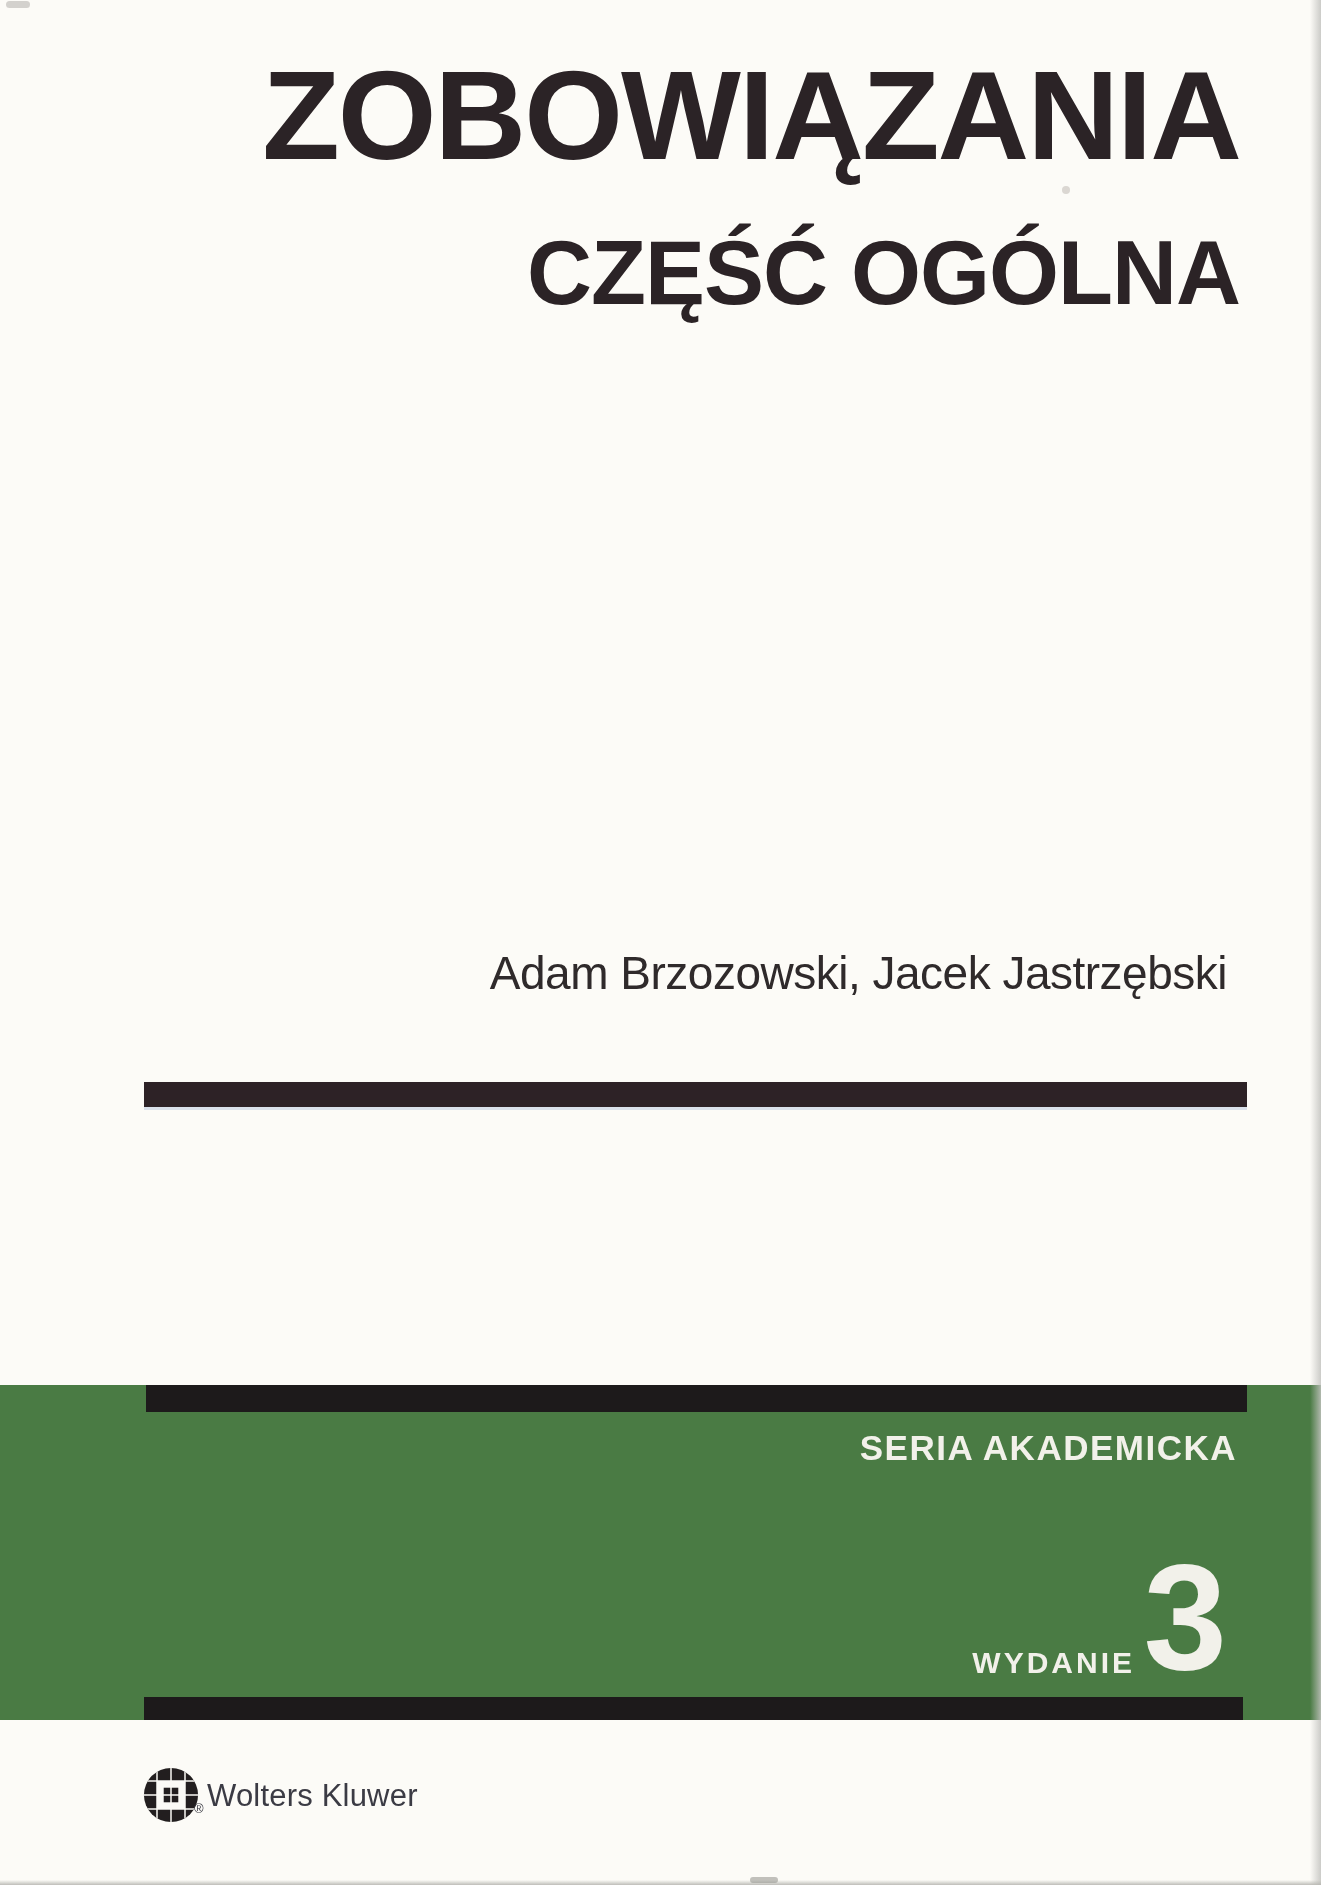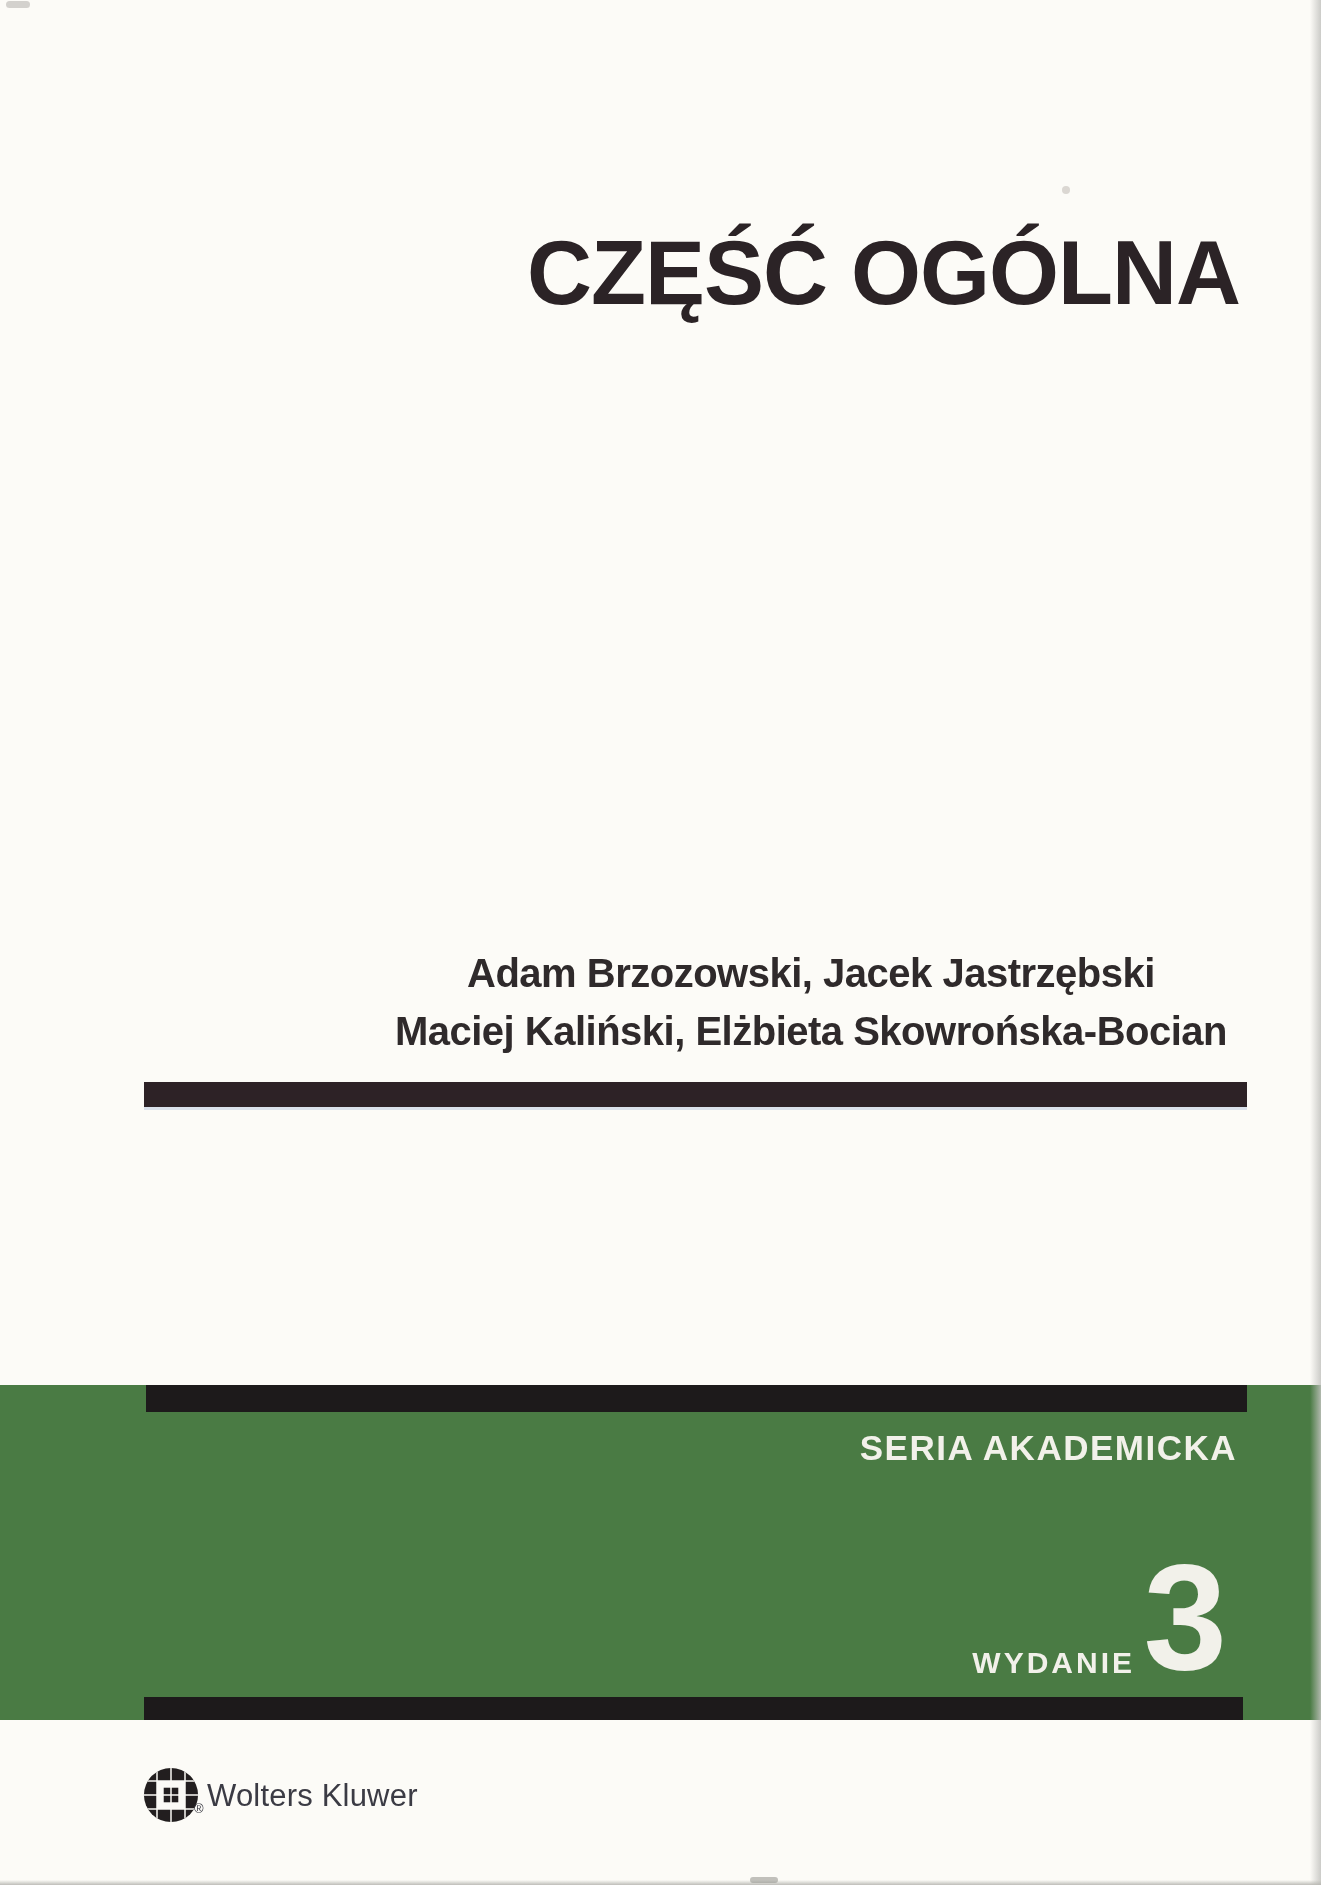--- a/index.html
+++ b/index.html
@@ -34,22 +34,22 @@
   }
   .title-line2{
     top:224px;right:81px;
     font-size:90px;font-weight:700;line-height:1.1;
     letter-spacing:-1px;color:var(--title-text);
     white-space:nowrap;
     text-align:center;
   }
   .authors{
     top:944px;right:94px;
-    text-align:center;
-    font-size:40px;line-height:58px;font-weight:700;
+    text-align:left;
+    font-size:46px;line-height:58px;font-weight:400;
     letter-spacing:-0.5px;
     color:var(--authors-text);
     white-space:nowrap;
   }
   .divider-bar{
     left:144px;top:1082px;width:1103px;height:25px;
     background:var(--bar-dark);
   }
   .divider-hairline{
     left:144px;top:1107px;width:1103px;height:3px;
@@ -109,25 +109,25 @@
   }
   .speck-a{left:6px;top:1px;width:24px;height:7px;border-radius:4px;background:#c2bfba;opacity:.7;}
   .speck-b{left:1062px;top:186px;width:8px;height:8px;border-radius:50%;background:#b9b4ae;opacity:.5;}
   .speck-c{left:750px;top:1877px;width:28px;height:6px;border-radius:3px;background:#8f8f8b;opacity:.55;}
 </style>
 </head>
 <body>
 
 <div class="cover">
 
+  <div class="abs title-line1">ZOBOWIĄZANIA</div>
   <div class="abs title-line2">CZĘŚĆ OGÓLNA</div>
 
   <div class="abs authors">
     <div>Adam Brzozowski, Jacek Jastrzębski</div>
-    <div>Maciej Kaliński, Elżbieta Skowrońska-Bocian</div>
   </div>
 
   <div class="abs divider-bar"></div>
   <div class="abs divider-hairline"></div>
 
   <div class="abs series-band"></div>
   <div class="abs band-top-bar"></div>
   <div class="abs band-bottom-bar"></div>
 
   <div class="abs series-label">SERIA AKADEMICKA</div>

